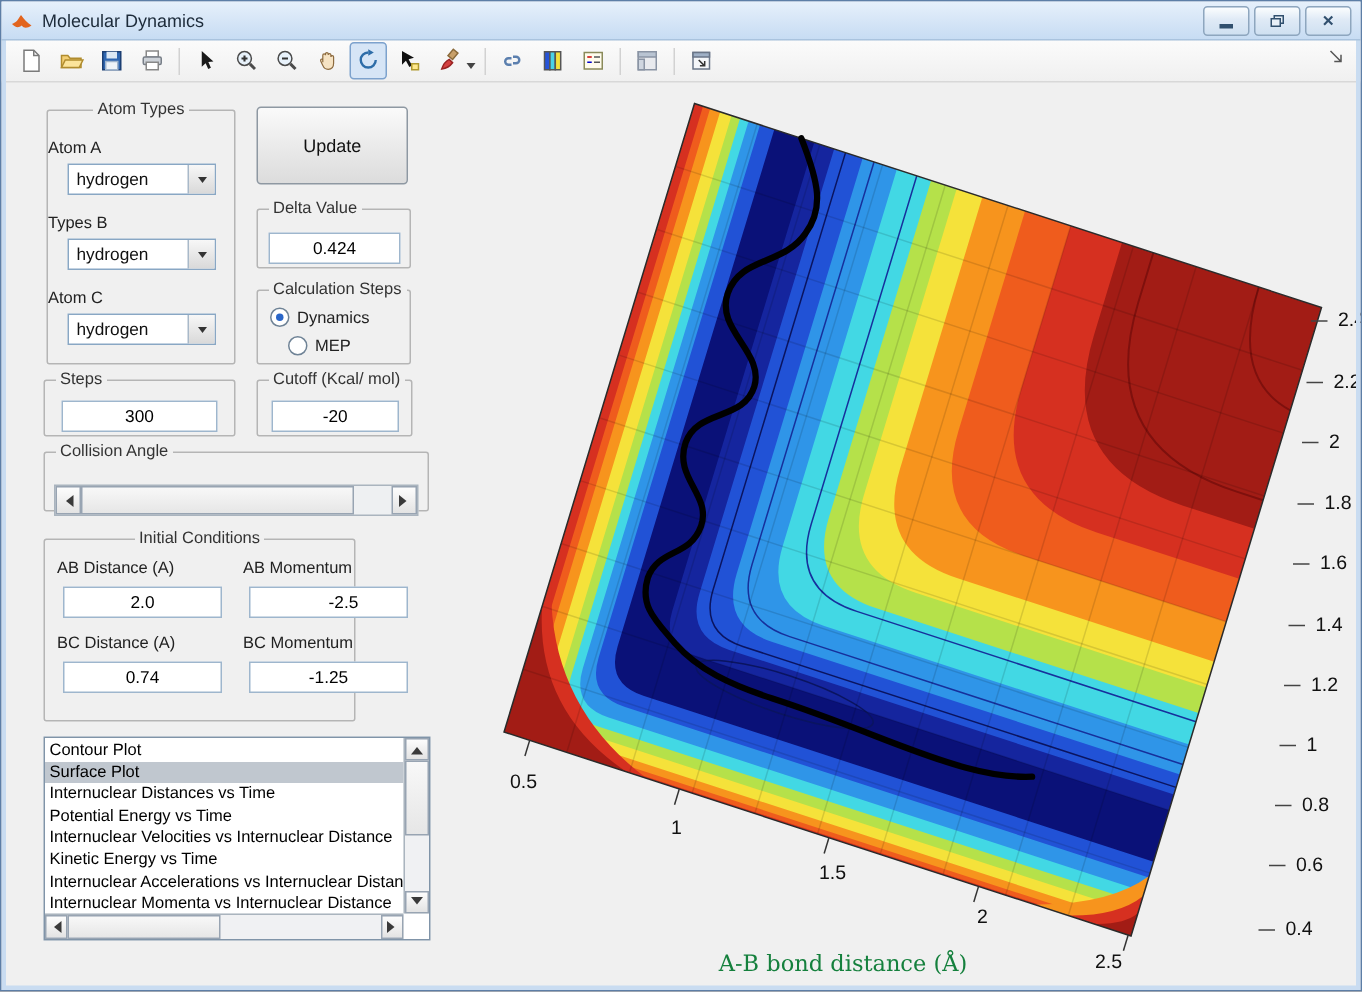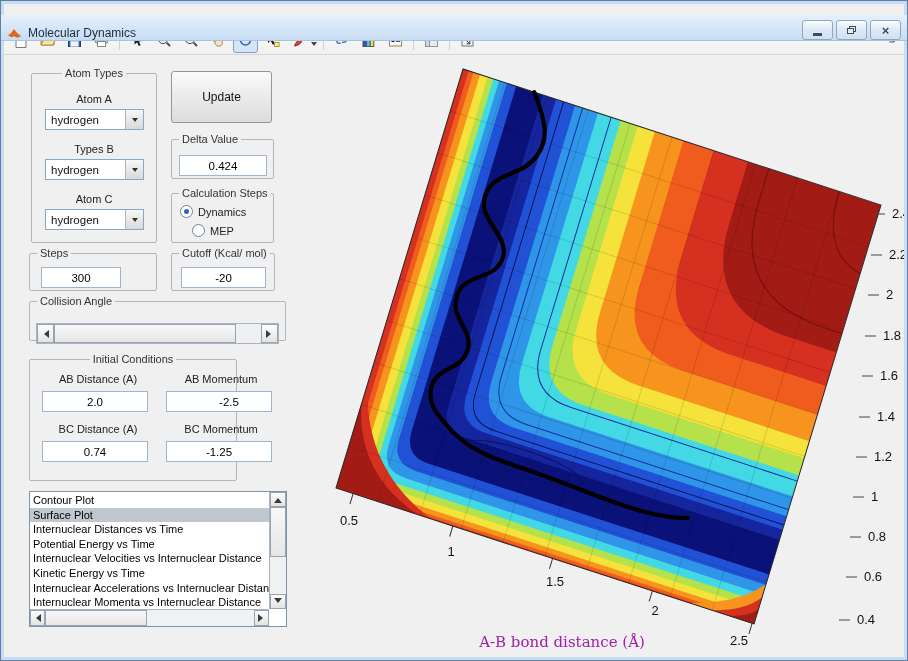--- a/index.html
+++ b/index.html
@@ -1,39 +1,39 @@
 <!DOCTYPE html>
 <html><head>
 <meta charset="utf-8">
 <style>
   html,body{margin:0;padding:0;background:#888;font-family:"Liberation Sans",sans-serif;}
   #window{position:relative;width:908px;height:661px;background:#f0f0f0;border:1px solid #5d7ea6;box-sizing:border-box;overflow:hidden;}
   .frame{position:absolute;inset:0;border:3px solid #c9dcf1;pointer-events:none;z-index:90;}
   
-  #titlebar{position:absolute;left:0;top:0;width:100%;height:26px;background:linear-gradient(#e6f0fb,#c7dcf3);display:flex;align-items:flex-end;padding:0 6px;box-sizing:border-box;border-bottom:1px solid #a9c3de;z-index:95;margin-top:14px;}
+  #titlebar{position:absolute;left:0;top:0;width:100%;height:26px;background:linear-gradient(#e6f0fb,#c7dcf3);display:flex;align-items:center;padding:0 6px;box-sizing:border-box;border-bottom:1px solid #a9c3de;z-index:95;}
   #title-text{font-size:12px;color:#1d2b3a;margin-left:6px;flex:1;}
   .winbtn{width:29px;height:18px;margin-left:3px;border:1px solid #8ea6be;border-radius:3px;background:linear-gradient(#fbfdfe,#dfeaf6 45%,#cfe0f1);display:flex;align-items:center;justify-content:center;cursor:default;}
   .min-glyph{width:9px;height:3px;background:#31506e;margin-top:8px;}
   .restore-glyph{position:relative;width:9px;height:8px;}
   .restore-glyph i{position:absolute;border:1px solid #31506e;background:#e8f0f8;width:5px;height:4px;display:block;}
   .restore-glyph i:first-child{right:0;top:0;}
   .restore-glyph i:last-child{left:0;bottom:0;}
   .close-glyph{font-size:13px;font-weight:bold;color:#31506e;line-height:1;}
   
   #toolbar{position:absolute;left:0;top:26px;width:100%;height:28px;background:linear-gradient(#fbfbfb,#f0f0f0);border-bottom:1px solid #d8d8d8;display:flex;align-items:center;padding-left:6px;box-sizing:border-box;z-index:80;}
   .tbi{width:23px;height:23px;display:inline-flex;align-items:center;justify-content:center;border:1px solid transparent;border-radius:3px;margin:0 1px;}
   .tbi.pressed{background:#d6e5f6;border:1px solid #7da2cd;}
   .tbsep{width:1px;height:18px;background:#d2d2d2;margin:0 4px;display:inline-block;}
   .tb-caret{width:0;height:0;border:3px solid transparent;border-top:4px solid #444;margin:10px 2px 0 -2px;display:inline-block;}
   #tb-corner{position:absolute;right:10px;top:4px;}
   
   fieldset{position:absolute;margin:0;padding:0;border:1px solid #b5b5b5;border-radius:2px;background:#f0f0f0;box-sizing:border-box;}
   legend{font-size:11px;color:#333;padding:0 3px;margin-left:7px;}
   fieldset.ctr legend{margin:0 auto;}
-  .lab{position:absolute;font-size:11px;color:#222;text-align:center;}
+  .lab{position:absolute;font-size:11px;color:#222;}
   .field{position:absolute;height:21px;border:1px solid #9eb6cd;background:#fff;text-align:center;font-size:11.5px;font-family:"Liberation Sans",sans-serif;box-sizing:border-box;padding:0;}
   .combo{position:absolute;height:21px;background:#fff;border:1px solid #89a7c4;display:flex;align-items:center;box-sizing:border-box;}
   .combo-val{flex:1;padding-left:5px;font-size:11.5px;color:#111;white-space:nowrap;overflow:hidden;}
   .combo-btn{width:17px;align-self:stretch;background:linear-gradient(#f7f7f7,#d9d9d9);border-left:1px solid #a9b9c9;display:flex;align-items:center;justify-content:center;}
   .tri-down{width:0;height:0;border:3.5px solid transparent;border-top:4.5px solid #333;margin-top:4px;}
   .tri-up{width:0;height:0;border:4px solid transparent;border-bottom:5px solid #3a3a3a;margin-bottom:2px;}
   .tri-dn{width:0;height:0;border:4px solid transparent;border-top:5px solid #3a3a3a;margin-top:2px;}
   .tri-l{width:0;height:0;border:4px solid transparent;border-right:5px solid #3a3a3a;margin-right:2px;}
   .tri-r{width:0;height:0;border:4px solid transparent;border-left:5px solid #3a3a3a;margin-left:2px;}
   #update-btn{position:absolute;left:170px;top:70px;width:101px;height:52px;border:1px solid #8e98a2;border-radius:3px;background:linear-gradient(#fafafa,#e9e9e9 55%,#dcdcdc);font-size:12px;color:#111;font-family:"Liberation Sans",sans-serif;}
@@ -53,21 +53,21 @@
   .vscroll{position:absolute;right:0;top:0;width:17px;bottom:17px;background:#f0f1f3;border-left:1px solid #aab4be;box-sizing:border-box;}
   .vscroll .sb-btn{position:absolute;left:0;width:16px;height:15px;}
   .vscroll .sb-thumb{position:absolute;left:0;top:15px;width:16px;height:50px;}
   .hscroll{position:absolute;left:0;bottom:0;right:17px;height:17px;background:#f0f1f3;border-top:1px solid #aab4be;box-sizing:border-box;}
   .hscroll .sb-btn{position:absolute;top:0;width:15px;height:16px;}
   .hscroll .sb-thumb{position:absolute;left:15px;top:0;width:102px;height:16px;}
   
   #plot-svg{position:absolute;left:0;top:0;z-index:10;pointer-events:none;}
   .xtick{position:absolute;transform:translate(-50%,0);font-size:13px;color:#111;z-index:20;}
   .ytick{position:absolute;transform:translate(0,-50%);font-size:13px;color:#111;z-index:20;}
-  #xlabel{position:absolute;left:561px;top:641px;transform:translate(-50%,-50%);font-family:"DejaVu Serif",serif;font-size:15px;color:#a21caf;z-index:20;}
+  #xlabel{position:absolute;left:561px;top:641px;transform:translate(-50%,-50%);font-family:"DejaVu Serif",serif;font-size:15px;color:#15803d;z-index:20;}
 </style>
 </head>
 <body>
 
 <div id="window">
 
   <svg id="plot-svg" width="908" height="661" viewBox="0 0 908 661">
     <defs>
         <clipPath id="sq">
           <rect x="0" y="0" width="440" height="440"></rect>
@@ -346,21 +346,21 @@
       <span>Dynamics</span>
     </div>
     <div class="radio-row" style="left:20px;top:25px;">
       <span class="rb"></span>
       <span>MEP</span>
     </div>
   </fieldset>
 
   <fieldset style="left:28px;top:246px;width:128px;height:44px;">
     <legend>Steps</legend>
-    <input class="field" style="left: 11px; top: 8px; width: 80px;" readonly="" value="300">
+    <input class="field" style="left: 11px; top: 8px; width: 104px;" readonly="" value="300">
   </fieldset>
 
   <fieldset style="left:170px;top:246px;width:104px;height:44px;">
     <legend>Cutoff (Kcal/ mol)</legend>
     <input class="field" style="left: 9px; top: 8px; width: 85px;" readonly="" value="-20">
   </fieldset>
 
   <fieldset style="left:28px;top:294px;width:257px;height:46px;">
     <legend>Collision Angle</legend>
     <div id="slider">

